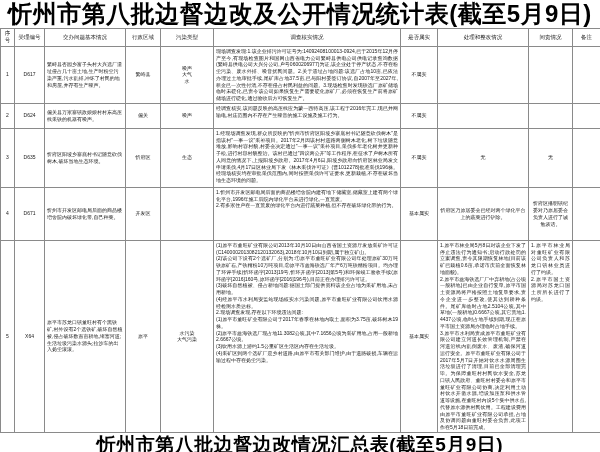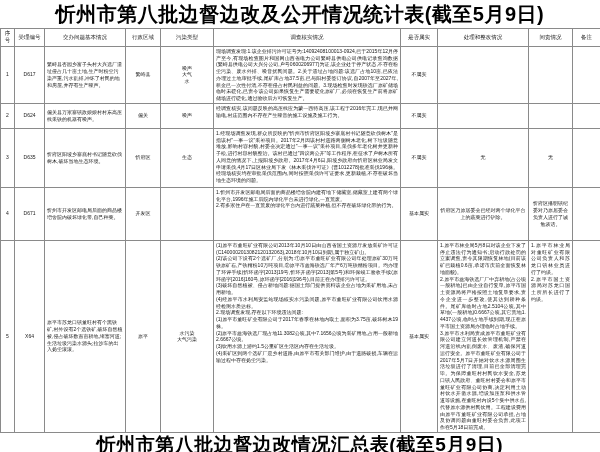--- a/index.html
+++ b/index.html
@@ -5,21 +5,21 @@
   html,body{margin:0;padding:0;}
   body{
     width:600px;height:452px;background:#ffffff;color:#151515;
     font-family:"Liberation Sans",sans-serif;overflow:hidden;
   }
   .title{
     font-weight:bold;text-align:center;color:#000;
     font-family:"Liberation Sans",sans-serif;
     letter-spacing:0.5px;
   }
-  #t1-title{font-size:20px;line-height:28px;height:28px;}
+  #t1-title{font-size:24px;line-height:28px;height:28px;}
   #t2-title{font-size:19px;line-height:24px;height:24px;}
   table{border-collapse:collapse;table-layout:fixed;width:600px;}
   td,th{
     border:1px solid #8a8a8a;
     padding:1px 2px;
     font-size:5px;line-height:1.35;
     vertical-align:middle;text-align:center;
     white-space:pre-line;word-break:break-all;
     overflow:hidden;color:#1a1a1a;font-weight:normal;
   }

